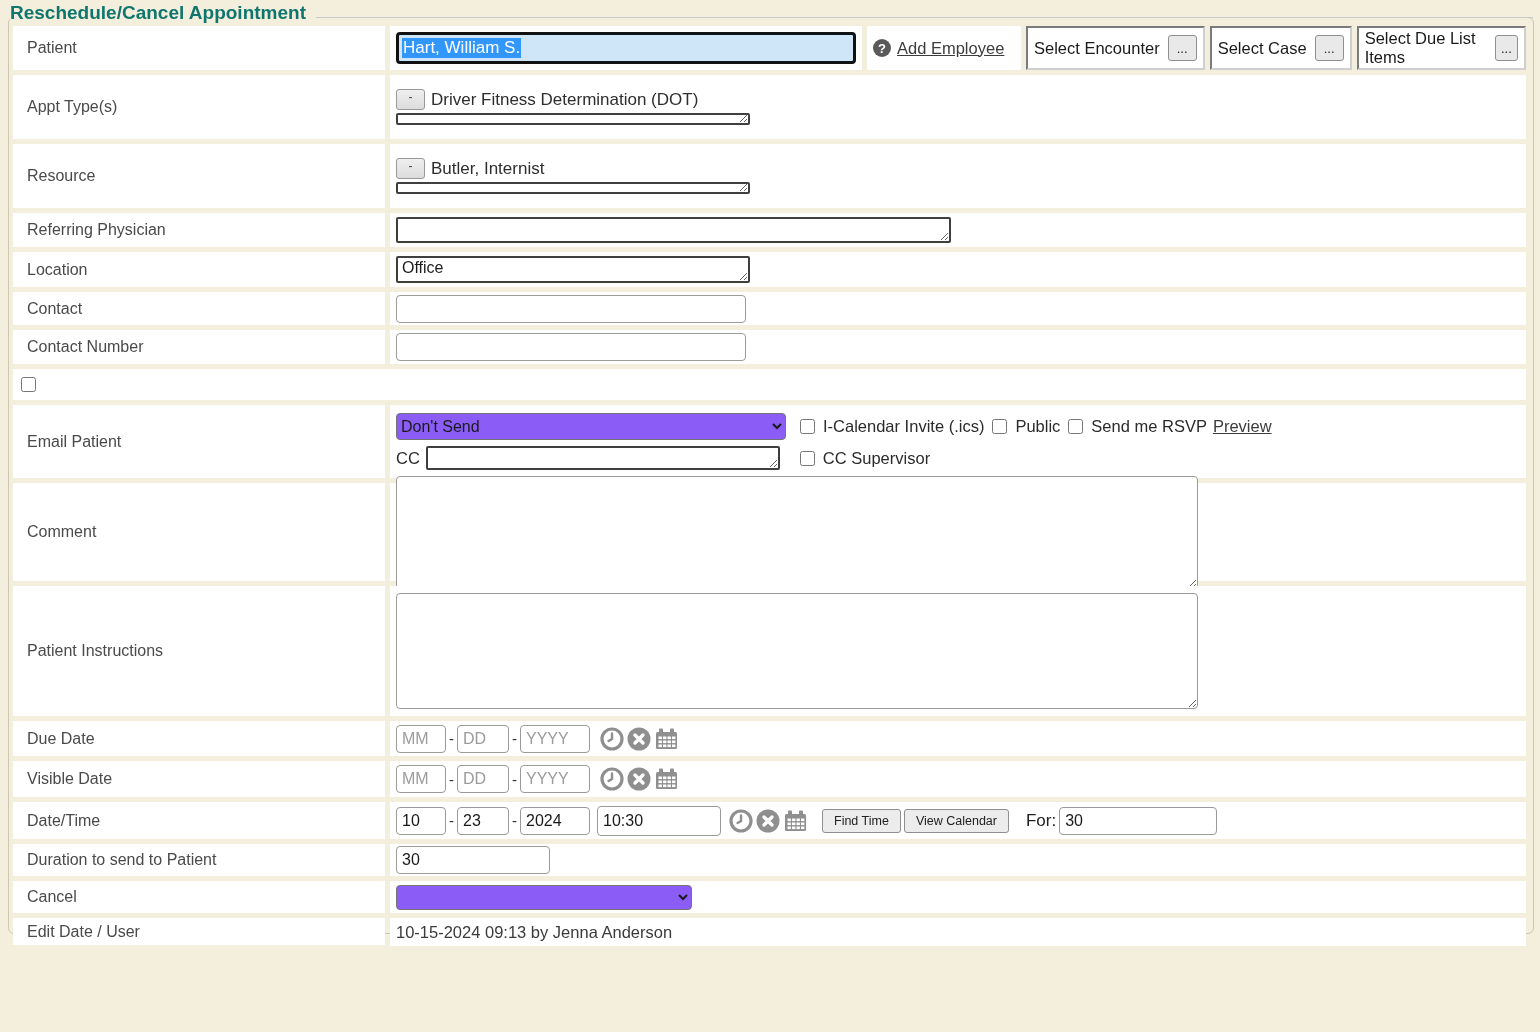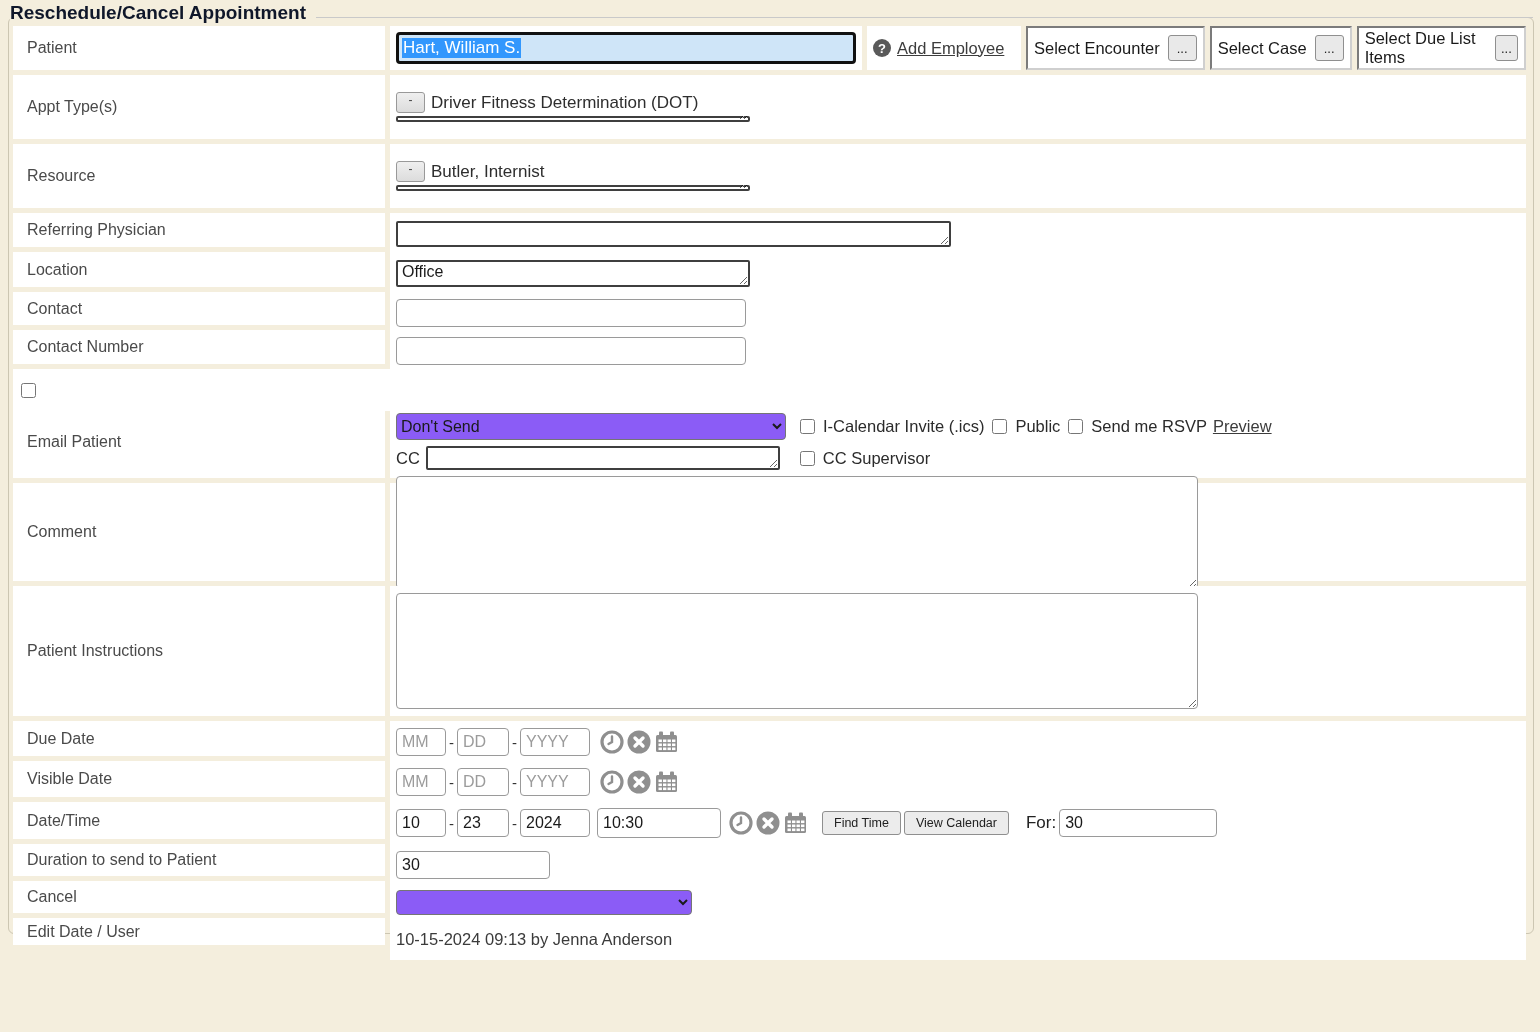--- a/index.html
+++ b/index.html
@@ -18,40 +18,40 @@
   .fieldset-border{
     position:absolute;left:0;right:0;top:17px;bottom:38px;
     border:1px solid #ccc6b2;
     border-radius:6px;
     pointer-events:none;
   }
   .legend{
     position:absolute;top:2px;left:2px;
     background:#f4eedd;
     padding-right:10px;
-    font-size:19px;font-weight:bold;color:#0f172a;
+    font-size:19px;font-weight:bold;color:#0f766e;
     line-height:22px;
     z-index:2;
   }
   .legend-line{
     position:absolute;top:17px;left:300px;right:1px;height:1px;background:#c9c9c9;
   }
   .rows{position:relative;z-index:1;padding:0 6px 0 3px;}
   .row{display:flex;gap:5px;margin-bottom:5px;align-items:stretch;}
   .cell{background:#ffffff;}
   .label-cell{
     width:358px;flex:0 0 358px;
     display:flex;align-items:center;
     padding-left:14px;
     font-size:16px;color:#4a4a4a;
   }
   .content-cell{
     flex:1;
     display:flex;align-items:center;
-    padding:21px 6px;
+    padding:14px 6px;
     gap:6px;
   }
   .content-col{flex-direction:column;align-items:flex-start;justify-content:center;gap:3px;}
   .line{display:flex;align-items:center;gap:6px;}
 
   
   input[type=text]{
     font-family:"Liberation Sans","DejaVu Sans",sans-serif;
     font-size:16px;color:#1a1a1a;
     border:1px solid #9a9a9a;border-radius:4px;

